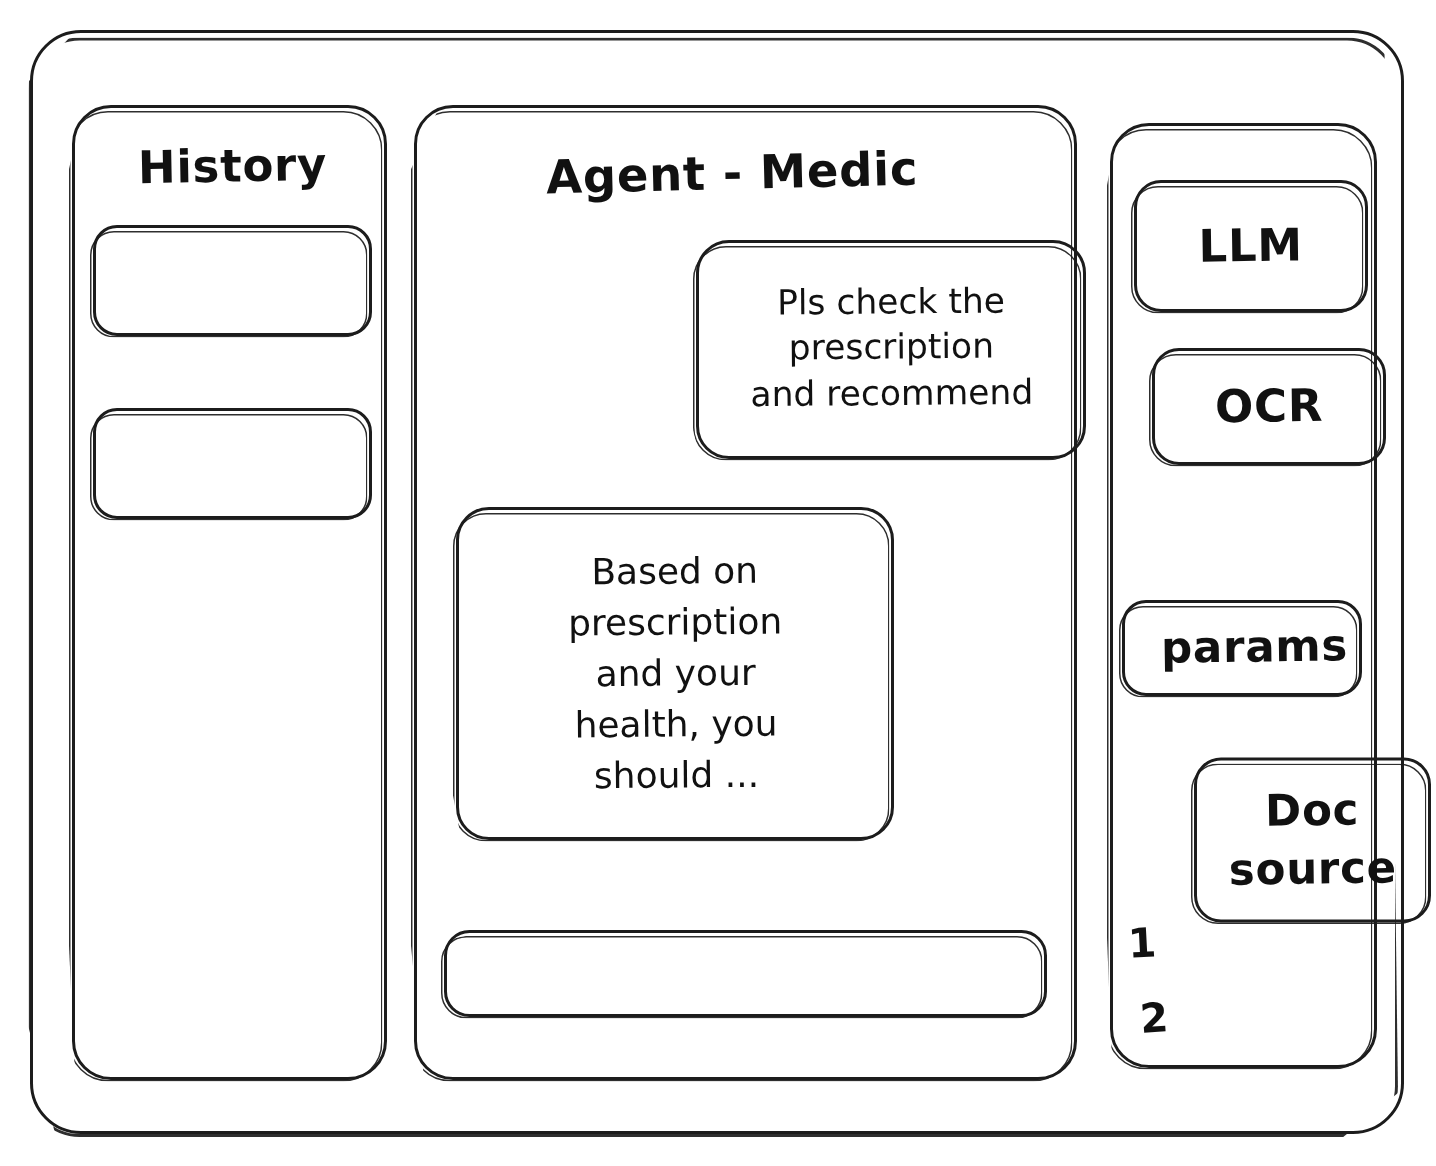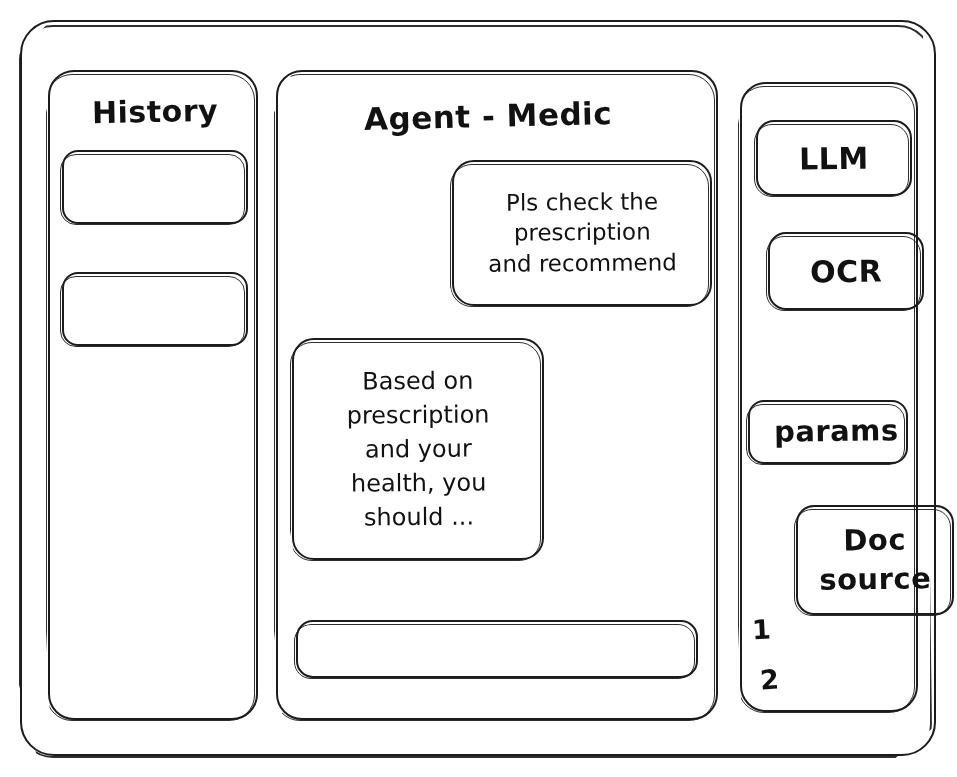--- a/index.html
+++ b/index.html
@@ -117,41 +117,42 @@
   .history-card.c1 { top: 272px; }
 
   
   .bubble {
     border-radius: 22px;
     display: flex;
     align-items: center;
     justify-content: center;
     text-align: center;
     padding: 10px 14px;
+    margin-left: 12px;
   }
   .bubble-text {
     font-family: "DejaVu Sans", sans-serif;
     font-size: 24px;
     line-height: 1.32;
     font-weight: 500;
     color: #111;
     white-space: pre-line;
     transform: rotate(-0.5deg);
   }
   .bubble-user {
     left: 452px;
     top: 160px;
     width: 260px;
     height: 146px;
   }
   .bubble-user .bubble-text { font-size: 23px; }
   .bubble-agent {
     left: 292px;
     top: 338px;
-    width: 252px;
+    width: 292px;
     height: 222px;
   }
   .bubble-agent .bubble-text { font-size: 24px; line-height: 1.42; }
 
   
   .composer {
     left: 296px;
     top: 620px;
     width: 402px;
     height: 58px;
@@ -173,21 +174,21 @@
     color: #111;
     white-space: pre-line;
     line-height: 1.3;
     letter-spacing: .5px;
     transform: rotate(-0.8deg);
   }
   .card-llm {
     left: 756px;
     top: 120px;
     width: 156px;
-    height: 76px;
+    height: 88px;
   }
   .card-ocr {
     left: 756px;
     top: 232px;
     width: 156px;
     height: 78px;
     margin-left: 12px;
   }
   .card-params {
     left: 748px;

